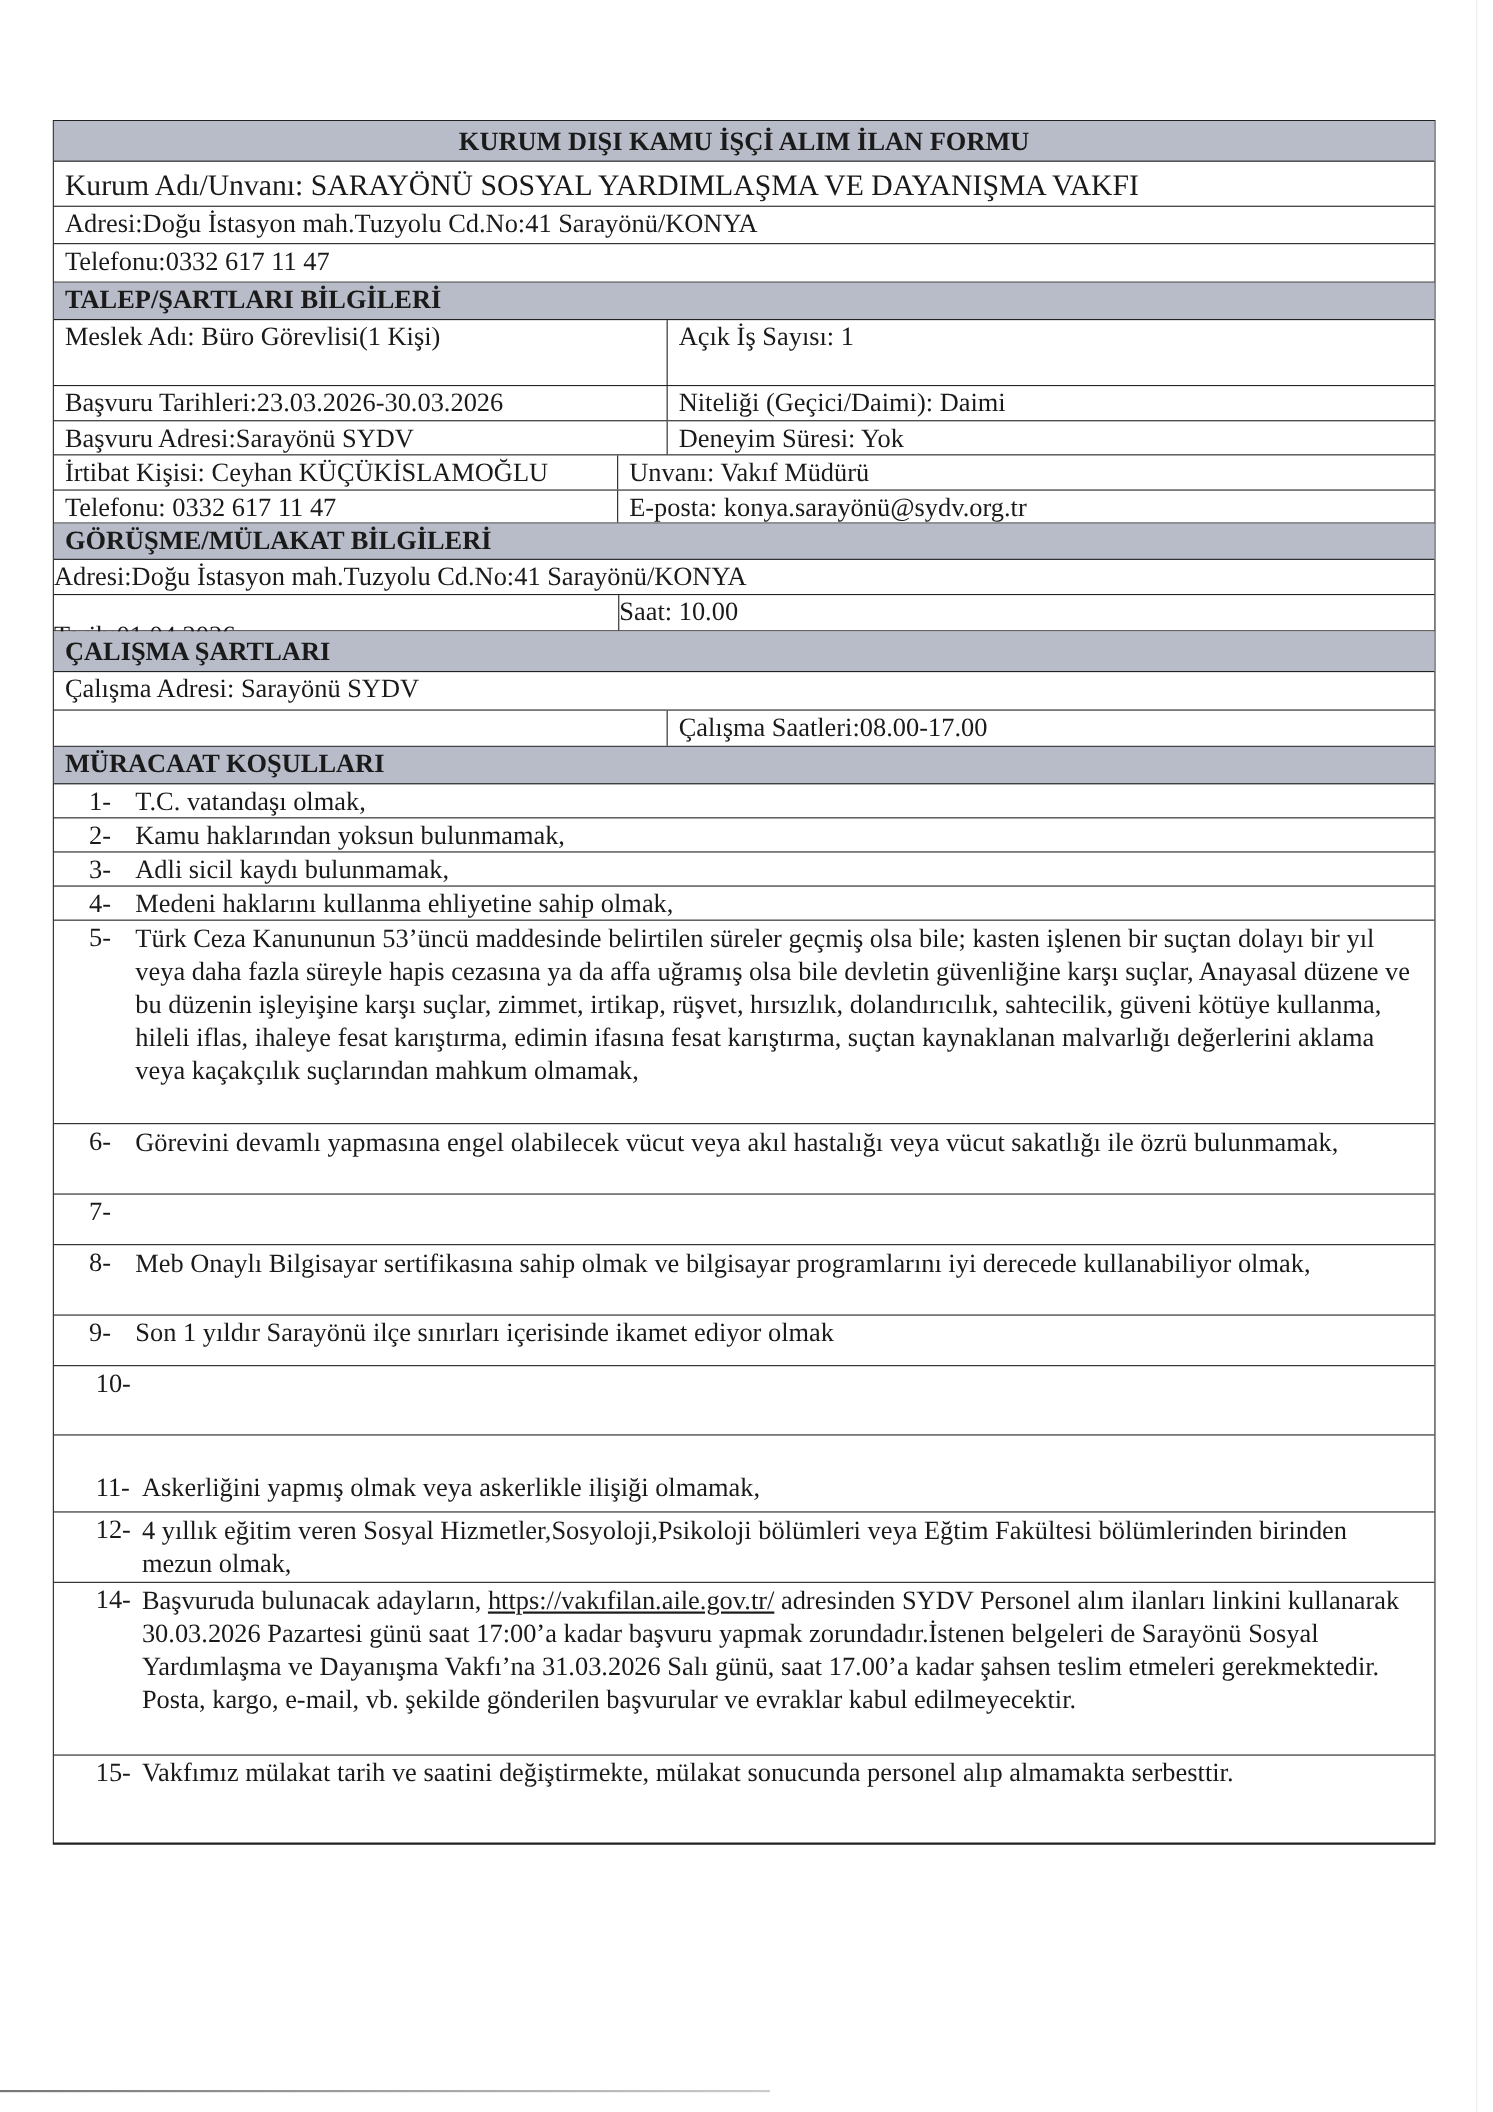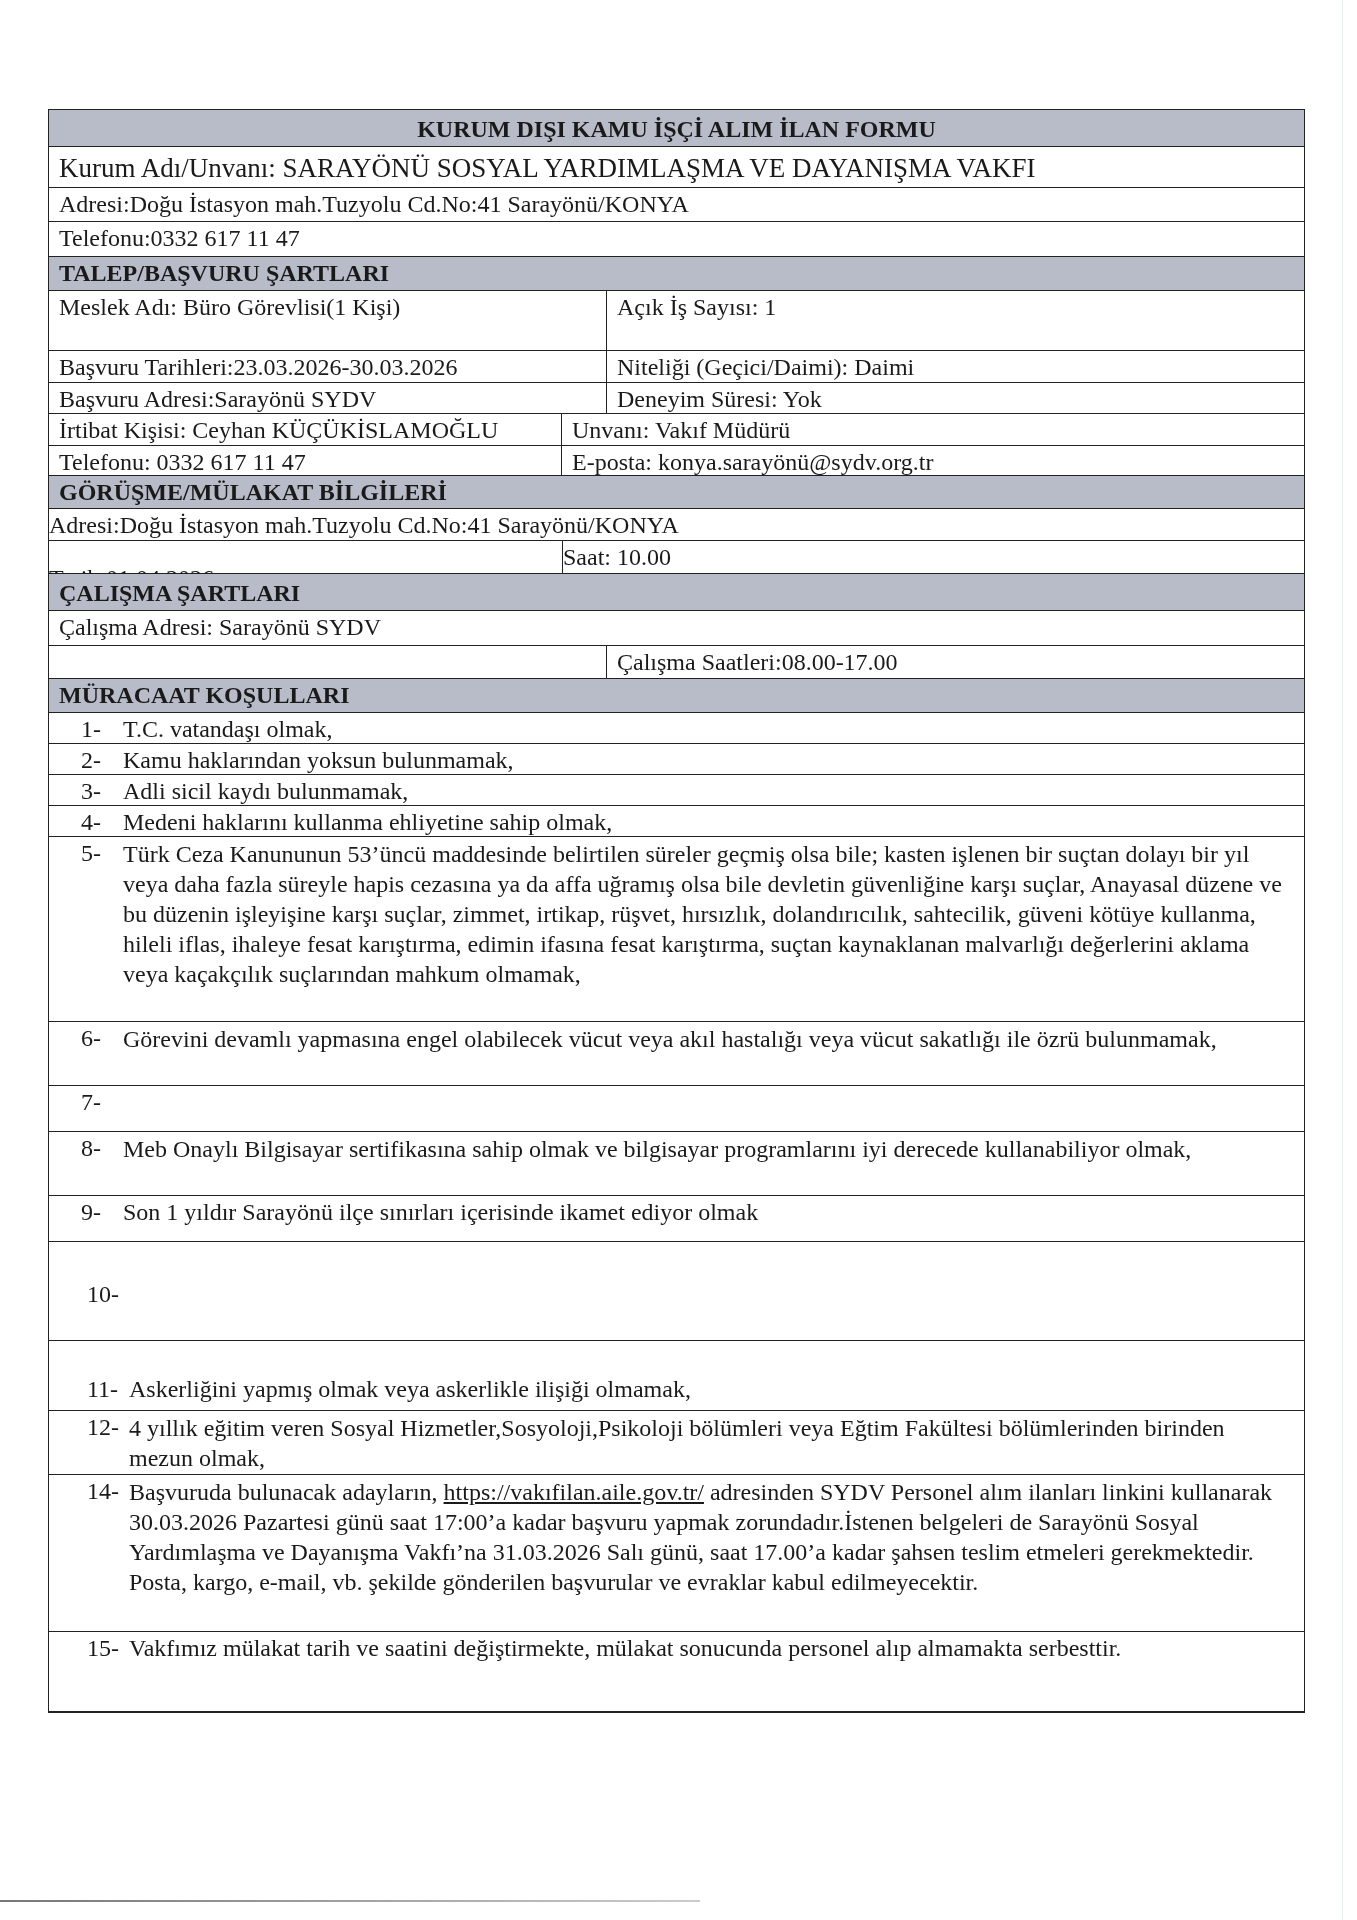--- a/index.html
+++ b/index.html
@@ -38,21 +38,21 @@
       <div class="cell" style="padding-top:5px;">Kurum Adı/Unvanı: SARAYÖNÜ SOSYAL YARDIMLAŞMA VE DAYANIŞMA VAKFI</div>
     </div>
     <div class="row" style="height:34px;">
       <div class="cell">Adresi:Doğu İstasyon mah.Tuzyolu Cd.No:41 Sarayönü/KONYA</div>
     </div>
     <div class="row" style="height:35px;">
       <div class="cell">Telefonu:0332 617 11 47</div>
     </div>
 
     <div class="row shade" style="height:34px;">
-      <div class="cell">TALEP/BAŞVURU ŞARTLARI</div>
+      <div class="cell">TALEP/ŞARTLARI BİLGİLERİ</div>
     </div>
     <div class="row" style="height:60px;">
       <div class="cell" style="width:557px;">Meslek Adı: Büro Görevlisi(1 Kişi)</div>
       <div class="cell right" style="flex:1;">Açık İş Sayısı: 1</div>
     </div>
     <div class="row" style="height:32px;">
       <div class="cell" style="width:557px;">Başvuru Tarihleri:23.03.2026-30.03.2026</div>
       <div class="cell right" style="flex:1;">Niteliği (Geçici/Daimi): Daimi</div>
     </div>
     <div class="row" style="height:31px;">
@@ -140,21 +140,21 @@
           <span class="num">8-</span>
           <span class="txt" style="line-height:30px;">Meb Onaylı Bilgisayar sertifikasına sahip olmak ve bilgisayar programlarını iyi derecede kullanabiliyor olmak,</span>
         </div>
     </div>
     <div class="row" style="height:46px;">
       <div class="item">
           <span class="num">9-</span>
           <span class="txt">Son 1 yıldır Sarayönü ilçe sınırları içerisinde ikamet ediyor olmak</span>
         </div>
     </div>
-    <div class="row" style="height:63px;margin-top:36px;">
+    <div class="row" style="height:63px;">
       <div class="item" style="padding-left:38px;">
           <span class="num" style="width:42px;">10-</span>
         </div>
     </div>
     <div class="row" style="height:38px;margin-top:32px;">
       <div class="item" style="padding-left:38px;">
           <span class="num" style="width:42px;">11-</span>
           <span class="txt">Askerliğini yapmış olmak veya askerlikle ilişiği olmamak,</span>
         </div>
     </div>

